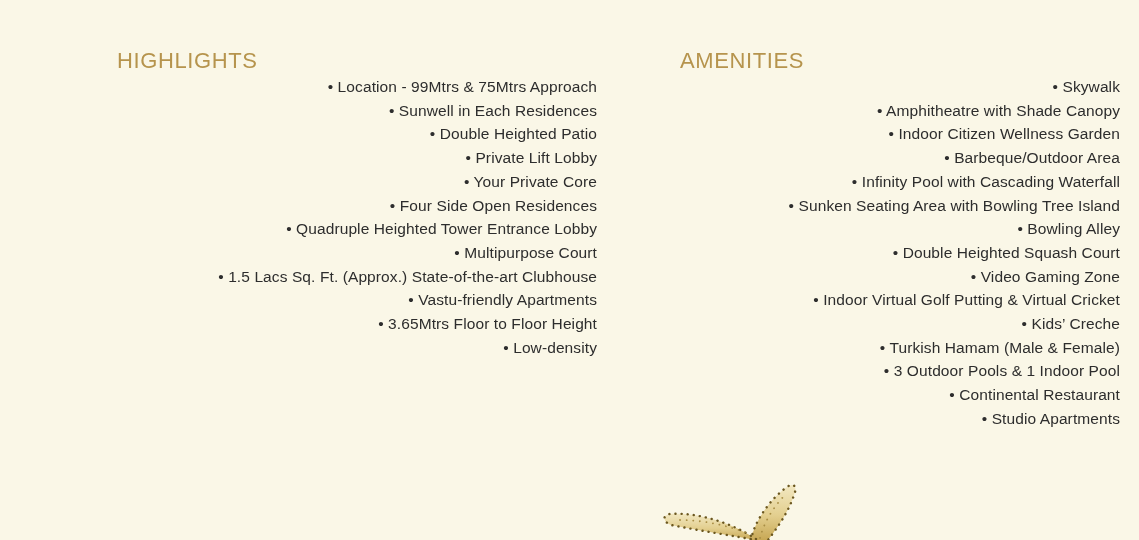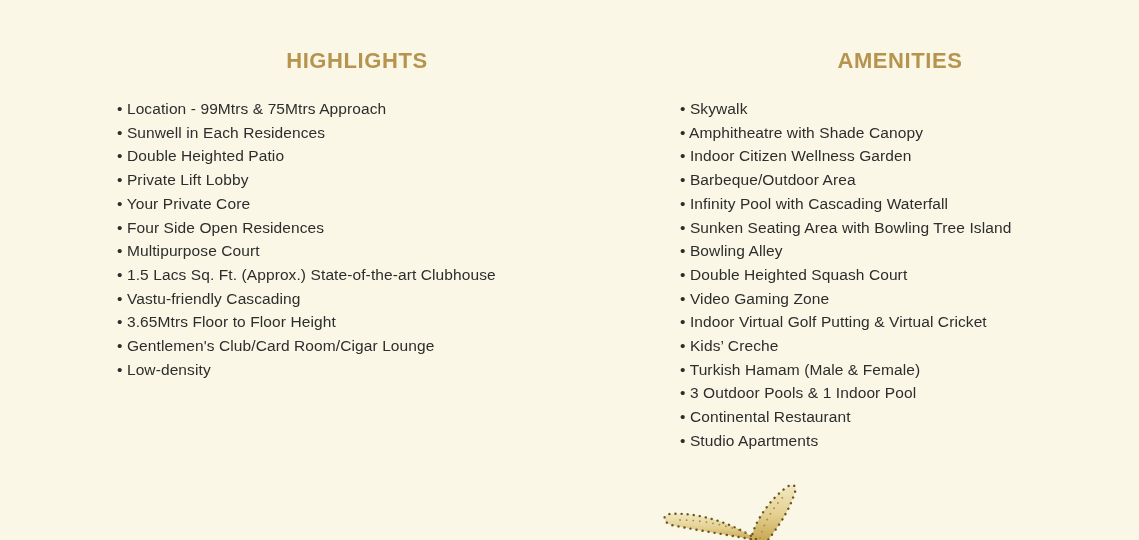--- a/index.html
+++ b/index.html
@@ -18,36 +18,36 @@
     position: absolute;
     inset: 0;
   }
   .col {
     position: absolute;
     top: 49px;
   }
   .col-left  { left: 117px; width: 480px; }
   .col-right { left: 680px; width: 440px; }
   .section-heading {
-    margin: 0 0 24px 0;
+    margin: 0 0 2px 0;
     font-size: 22px;
     line-height: 24px;
-    font-weight: 700;
+    font-weight: 400;
     letter-spacing: 0.6px;
     color: #B6944D;
-    text-align: center;
   }
   ul.bullet-list {
     margin: 0;
     padding: 0;
     list-style: none;
     font-size: 15.5px;
     line-height: 23.7px;
     color: #2D2D2D;
     letter-spacing: 0.1px;
+    text-align: right;
   }
   .starfish-wrap {
     position: absolute;
     left: 622px;
     top: 484px;
     width: 210px;
     height: 56px;
   }
 </style>
 </head>
@@ -57,25 +57,25 @@
 
   <section class="col col-left">
     <h2 class="section-heading">HIGHLIGHTS</h2>
     <ul class="bullet-list">
         <li>• Location - 99Mtrs &amp; 75Mtrs Approach</li>
         <li>• Sunwell in Each Residences</li>
         <li>• Double Heighted Patio</li>
         <li>• Private Lift Lobby</li>
         <li>• Your Private Core</li>
         <li>• Four Side Open Residences</li>
+        <li>• Quadruple Heighted Tower Entrance Lobby</li>
         <li>• Multipurpose Court</li>
         <li>• 1.5 Lacs Sq. Ft. (Approx.) State-of-the-art Clubhouse</li>
-        <li>• Vastu-friendly Cascading</li>
+        <li>• Vastu-friendly Apartments</li>
         <li>• 3.65Mtrs Floor to Floor Height</li>
-        <li>• Gentlemen's Club/Card Room/Cigar Lounge</li>
         <li>• Low-density</li>
       </ul>
   </section>
 
   <section class="col col-right">
     <h2 class="section-heading">AMENITIES</h2>
     <ul class="bullet-list">
         <li>• Skywalk</li>
         <li>• Amphitheatre with Shade Canopy</li>
         <li>• Indoor Citizen Wellness Garden</li>

